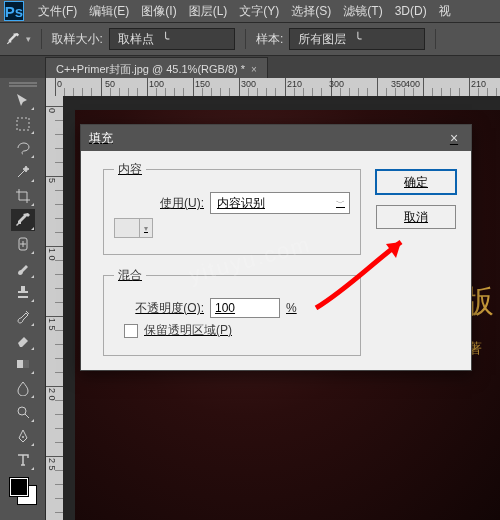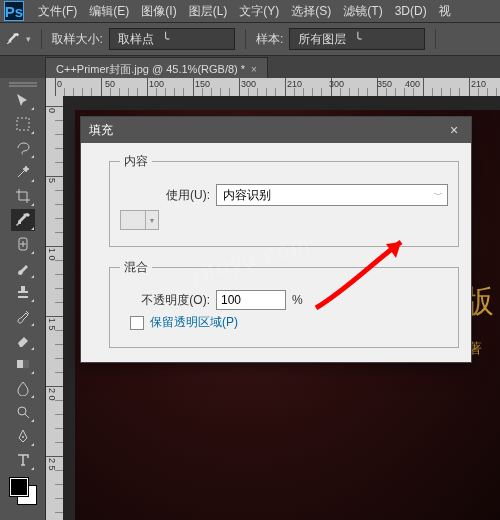--- a/index.html
+++ b/index.html
@@ -33,24 +33,24 @@
   .dock-handle span { display:block; width:28px; height:2px; background:#777; box-shadow:0 3px 0 #777; }
   .tool-col { display:flex; flex-direction:column; }
   .tool-btn { width:24px; height:22px; margin:1px auto; display:flex; align-items:center; justify-content:center; color:#ddd; position:relative; }
   .tool-btn.sel { background:#2a2a2a; }
   .tool-btn .tri { position:absolute; right:1px; bottom:1px; width:0; height:0; border-left:3px solid transparent; border-bottom:3px solid #ccc; }
   .tool-btn svg { width:16px; height:16px; }
   .swatches { margin:6px auto 0; width:26px; height:26px; position:relative; }
   .sw-fg { position:absolute; left:0; top:0; width:16px; height:16px; background:#000; border:1px solid #fff; outline:1px solid #000; }
   .sw-bg { position:absolute; right:0; bottom:0; width:16px; height:16px; background:#fff; border:1px solid #fff; outline:1px solid #000; }
 
-  .dialog { position:absolute; left:80px; top:116px; width:390px; background:#f0f0f0; border:1px solid #444; box-shadow:0 4px 16px rgba(0,0,0,.5); }
+  .dialog { position:absolute; left:80px; top:124px; width:390px; background:#f0f0f0; border:1px solid #444; box-shadow:0 4px 16px rgba(0,0,0,.5);text-decoration:underline; }
   .dlg-title { height:26px; background:#535353; color:#fff; display:flex; align-items:center; padding:0 8px; justify-content:space-between; }
   .dlg-close { color:#ddd; font-size:14px; width:18px; text-align:center; }
-  .dlg-body { display:flex; padding:10px 10px 14px 26px; gap:8px; }
+  .dlg-body { display:flex; padding:10px 10px 14px 20px; gap:8px; }
   .dlg-left { flex:1; display:flex; flex-direction:column; gap:12px; }
   .dlg-right { width:90px; display:flex; flex-direction:column; gap:10px; align-items:center; padding-top:8px; }
   fieldset { border:1px solid #aaa; padding:10px 10px 12px 10px; }
   legend { padding:0 4px; color:#333; }
   .row { display:flex; align-items:center; gap:6px; margin:4px 0; }
   .row label { width:90px; text-align:right; color:#333; }
   .row label.dis { color:#999; }
   .select { flex:1; height:20px; background:#fff; border:1px solid #888; display:flex; align-items:center; justify-content:space-between; padding:0 4px 0 6px; }
   .select .chev { font-size:9px; color:#555; }
   .num-in { width:60px; height:18px; border:1px solid #888; background:#fff; padding:0 4px; display:flex; align-items:center; }
@@ -154,21 +154,21 @@
         <div class="min" style="left:258px"></div>
         <div class="min" style="left:267px"></div>
         <div class="min" style="left:276px"></div>
         <div class="maj" style="left:286px"></div>
         <div class="lbl" style="left:284px">300</div>
         <div class="min" style="left:295px"></div>
         <div class="min" style="left:304px"></div>
         <div class="min" style="left:313px"></div>
         <div class="min" style="left:322px"></div>
         <div class="maj" style="left:332px"></div>
-        <div class="lbl" style="left:332px">350</div>
+        <div class="lbl" style="left:346px">350</div>
         <div class="min" style="left:341px"></div>
         <div class="min" style="left:350px"></div>
         <div class="min" style="left:359px"></div>
         <div class="min" style="left:368px"></div>
         <div class="maj" style="left:378px"></div>
         <div class="lbl" style="left:360px">400</div>
         <div class="min" style="left:387px"></div>
         <div class="min" style="left:396px"></div>
         <div class="min" style="left:405px"></div>
         <div class="min" style="left:414px"></div>
@@ -367,23 +367,31 @@
           <legend>混合</legend>
           <div class="row">
             <label>不透明度(O):</label>
             <div class="num-in">
                 <span>100</span>
               </div>
             <span class="pct">%</span>
           </div>
           <div class="row" style="padding-left:10px;">
             <span class="chk"></span>
-            <span style="color:#0369a1;text-align:center;">保留透明区域(P)</span>
+            <span style="color:#404040;text-align:center;">保留透明区域(P)</span>
           </div>
         </fieldset>
+      </div>
+      <div class="dlg-right">
+        <div class="btn primary">
+            <span>确定</span>
+          </div>
+        <div class="btn">
+            <span>取消</span>
+          </div>
       </div>
     </div>
   </div>
 
   <svg class="arrow" viewBox="0 0 120 80">
     <path d="M10 78 C 40 60, 70 30, 95 12" stroke="#ff0000" stroke-width="5" fill="none"></path>
     <polygon points="95,12 80,14 90,28" fill="#ff0000"></polygon>
   </svg>
 
   <div class="watermark">yituyu.com</div>

